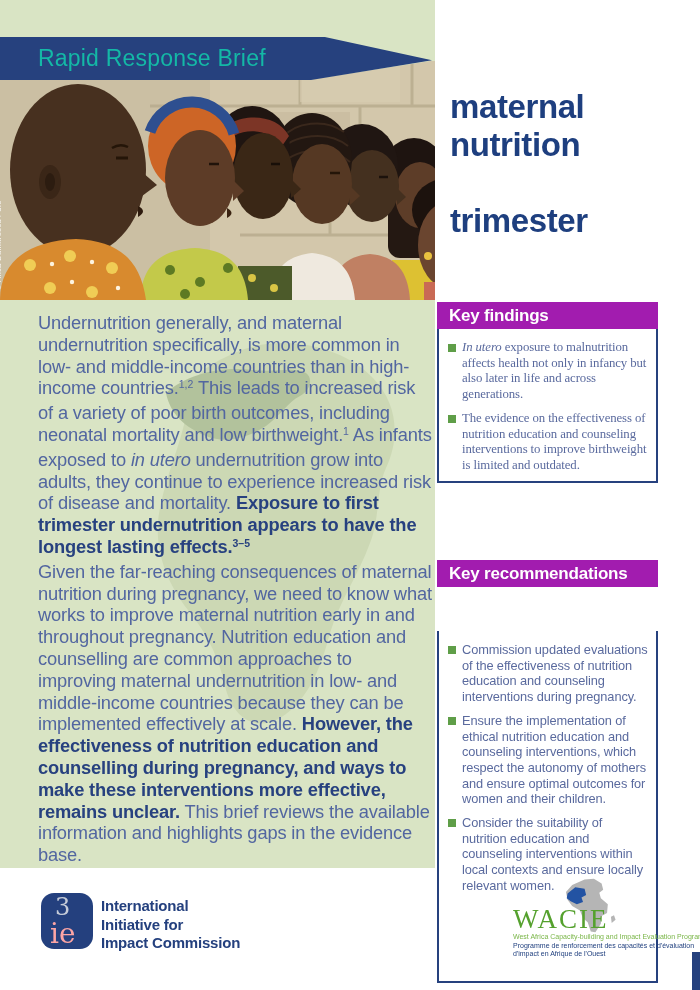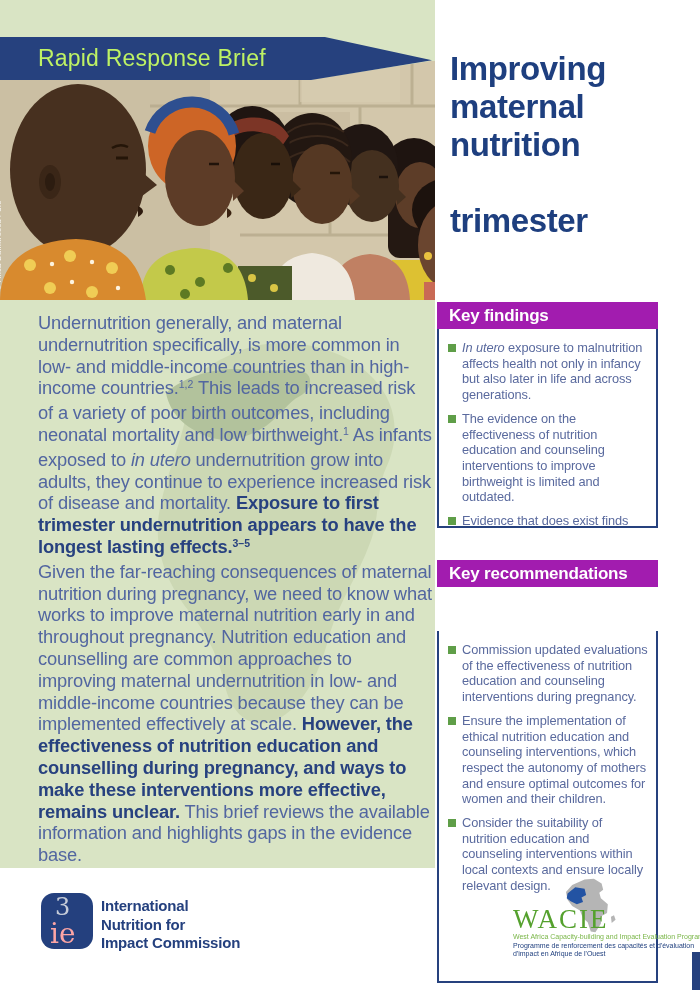--- a/index.html
+++ b/index.html
@@ -29,21 +29,21 @@
   }
 
   
   .banner {
     position:absolute; left:0; top:37px; width:432px; height:43px; z-index:4;
     background:#26417e;
     clip-path: polygon(0 0, 75.2% 0, 100% 54%, 72% 100%, 0 100%);
   }
   .banner-label {
     display:block; padding-left:38px; line-height:42px;
-    font-size:23px; color:#bef264; letter-spacing:.2px;
+    font-size:23px; color:#14b8a6; letter-spacing:.2px;
   }
 
   
   .title {
     position:absolute; left:450px; top:50px; width:245px; z-index:2;
     font-size:33px; font-weight:bold; line-height:38px; letter-spacing:-.4px;
     color:#1e3f7f;
   }
 
   
@@ -62,21 +62,21 @@
   .kr { top:560px; }
   .side-bar-head {
     height:27px; background:#a21caf; color:#ffffff;
     font-size:17px; font-weight:bold; line-height:27px; padding-left:12px;
     letter-spacing:-.2px;
   }
   .side-box {
     background:#ffffff; border:2px solid #26417e; border-top:none;
     padding:11px 8px 6px 9px; overflow:hidden;
   }
-  .kf .side-box { height:199px; }
+  .kf .side-box { height:154px;font-family:Liberation Serif, serif; }
   .kr .side-box { height:352px;margin-top:44px; }
   .side-box ul { list-style:none; }
   .side-box li { display:flex; gap:6px; margin-bottom:8px; }
   .sq { flex:0 0 8px; width:8px; height:8px; background:#5f9e48; margin-top:4px; }
   .side-text { font-size:12.8px; line-height:15.7px; color:#5a6a9e; letter-spacing:-.1px; }
 
   
   .logo3ie {
     position:absolute; left:41px; top:893px; width:52px; height:56px; z-index:3;
     background:#24407e; border-radius:13px;
@@ -222,21 +222,21 @@
         <rect x="424" y="222" width="11" height="18" fill="#c96a55"></rect>
       </g>
     </svg>
     <span class="photo-credit">© Anca Dumitrescu / 3ie</span>
   </div>
 
   <div class="banner">
     <span class="banner-label">Rapid Response Brief</span>
   </div>
 
-  <h1 class="title"><span>Improving</span><br>
+  <h1 class="title"><br>
     <span>maternal</span><br>
     <span>nutrition</span><br>
     <br>
     <span>trimester</span></h1>
 
   <div class="body-col">
     <p class="para"><span>Undernutrition generally, and maternal undernutrition specifically, is more common in low- and middle-income countries than in high-income countries.</span><span class="sup">1,2</span><span> This leads to increased risk of a variety of poor birth outcomes, including neonatal mortality and low birthweight.</span><span class="sup">1</span><span> As infants exposed to </span><span class="i">in utero</span><span> undernutrition grow into adults, they continue to experience increased risk of disease and mortality. </span><span class="b">Exposure to first trimester undernutrition appears to have the longest lasting effects.</span><span class="sup b">3–5</span></p>
     <p class="para"><span>Given the far-reaching consequences of maternal nutrition during pregnancy, we need to know what works to improve maternal nutrition early in and throughout pregnancy. Nutrition education and counselling are common approaches to improving maternal undernutrition in low- and middle-income countries because they can be implemented effectively at scale. </span><span class="b">However, the effectiveness of nutrition education and counselling during pregnancy, and ways to make these interventions more effective, remains unclear.</span><span> This brief reviews the available information and highlights gaps in the evidence base.</span></p>
   </div>
 
@@ -267,32 +267,32 @@
         <li>
           <span class="sq"></span>
           <span class="side-text">Commission updated evaluations of the effectiveness of nutrition education and counseling interventions during pregnancy.</span>
         </li>
         <li>
           <span class="sq"></span>
           <span class="side-text">Ensure the implementation of ethical nutrition education and counseling interventions, which respect the autonomy of mothers and ensure optimal outcomes for women and their children.</span>
         </li>
         <li>
           <span class="sq"></span>
-          <span class="side-text">Consider the suitability of nutrition education and counseling interventions within local contexts and ensure locally relevant design.</span>
+          <span class="side-text">Consider the suitability of nutrition education and counseling interventions within local contexts and ensure locally relevant women.</span>
         </li>
       </ul>
     </div>
   </section>
 
   <div class="logo3ie">
     <span class="g3">3</span>
     <span class="gie">ie</span>
   </div>
   <div class="threeie-name"><span>International</span><br>
-    <span>Nutrition for</span><br>
+    <span>Initiative for</span><br>
     <span>Impact Commission</span></div>
 
   <div class="wacie">
     <svg class="wacie-map" viewBox="0 0 70 80" aria-hidden="true">
       <path fill="#b5b5b5" d="M28,2 L40,1 L50,7 L52,15 L47,19 L49,26 L58,34 L57,45 L50,49 L49,59 L42,70 L36,69 L32,57 L26,52 L22,42 L12,36 L6,28 L4,18 L12,9 Z"></path>
       <path fill="#b5b5b5" d="M62,50 l4,-2 l2,6 l-5,4 z"></path>
       <path fill="#2353a3" d="M6,20 L16,12 L28,14 L30,22 L24,25 L26,31 L18,34 L10,30 L5,26 Z"></path>
     </svg>
     <span class="wacie-acronym">WACIE</span>
     <span class="wacie-en">West Africa Capacity-building and Impact Evaluation Program</span>

